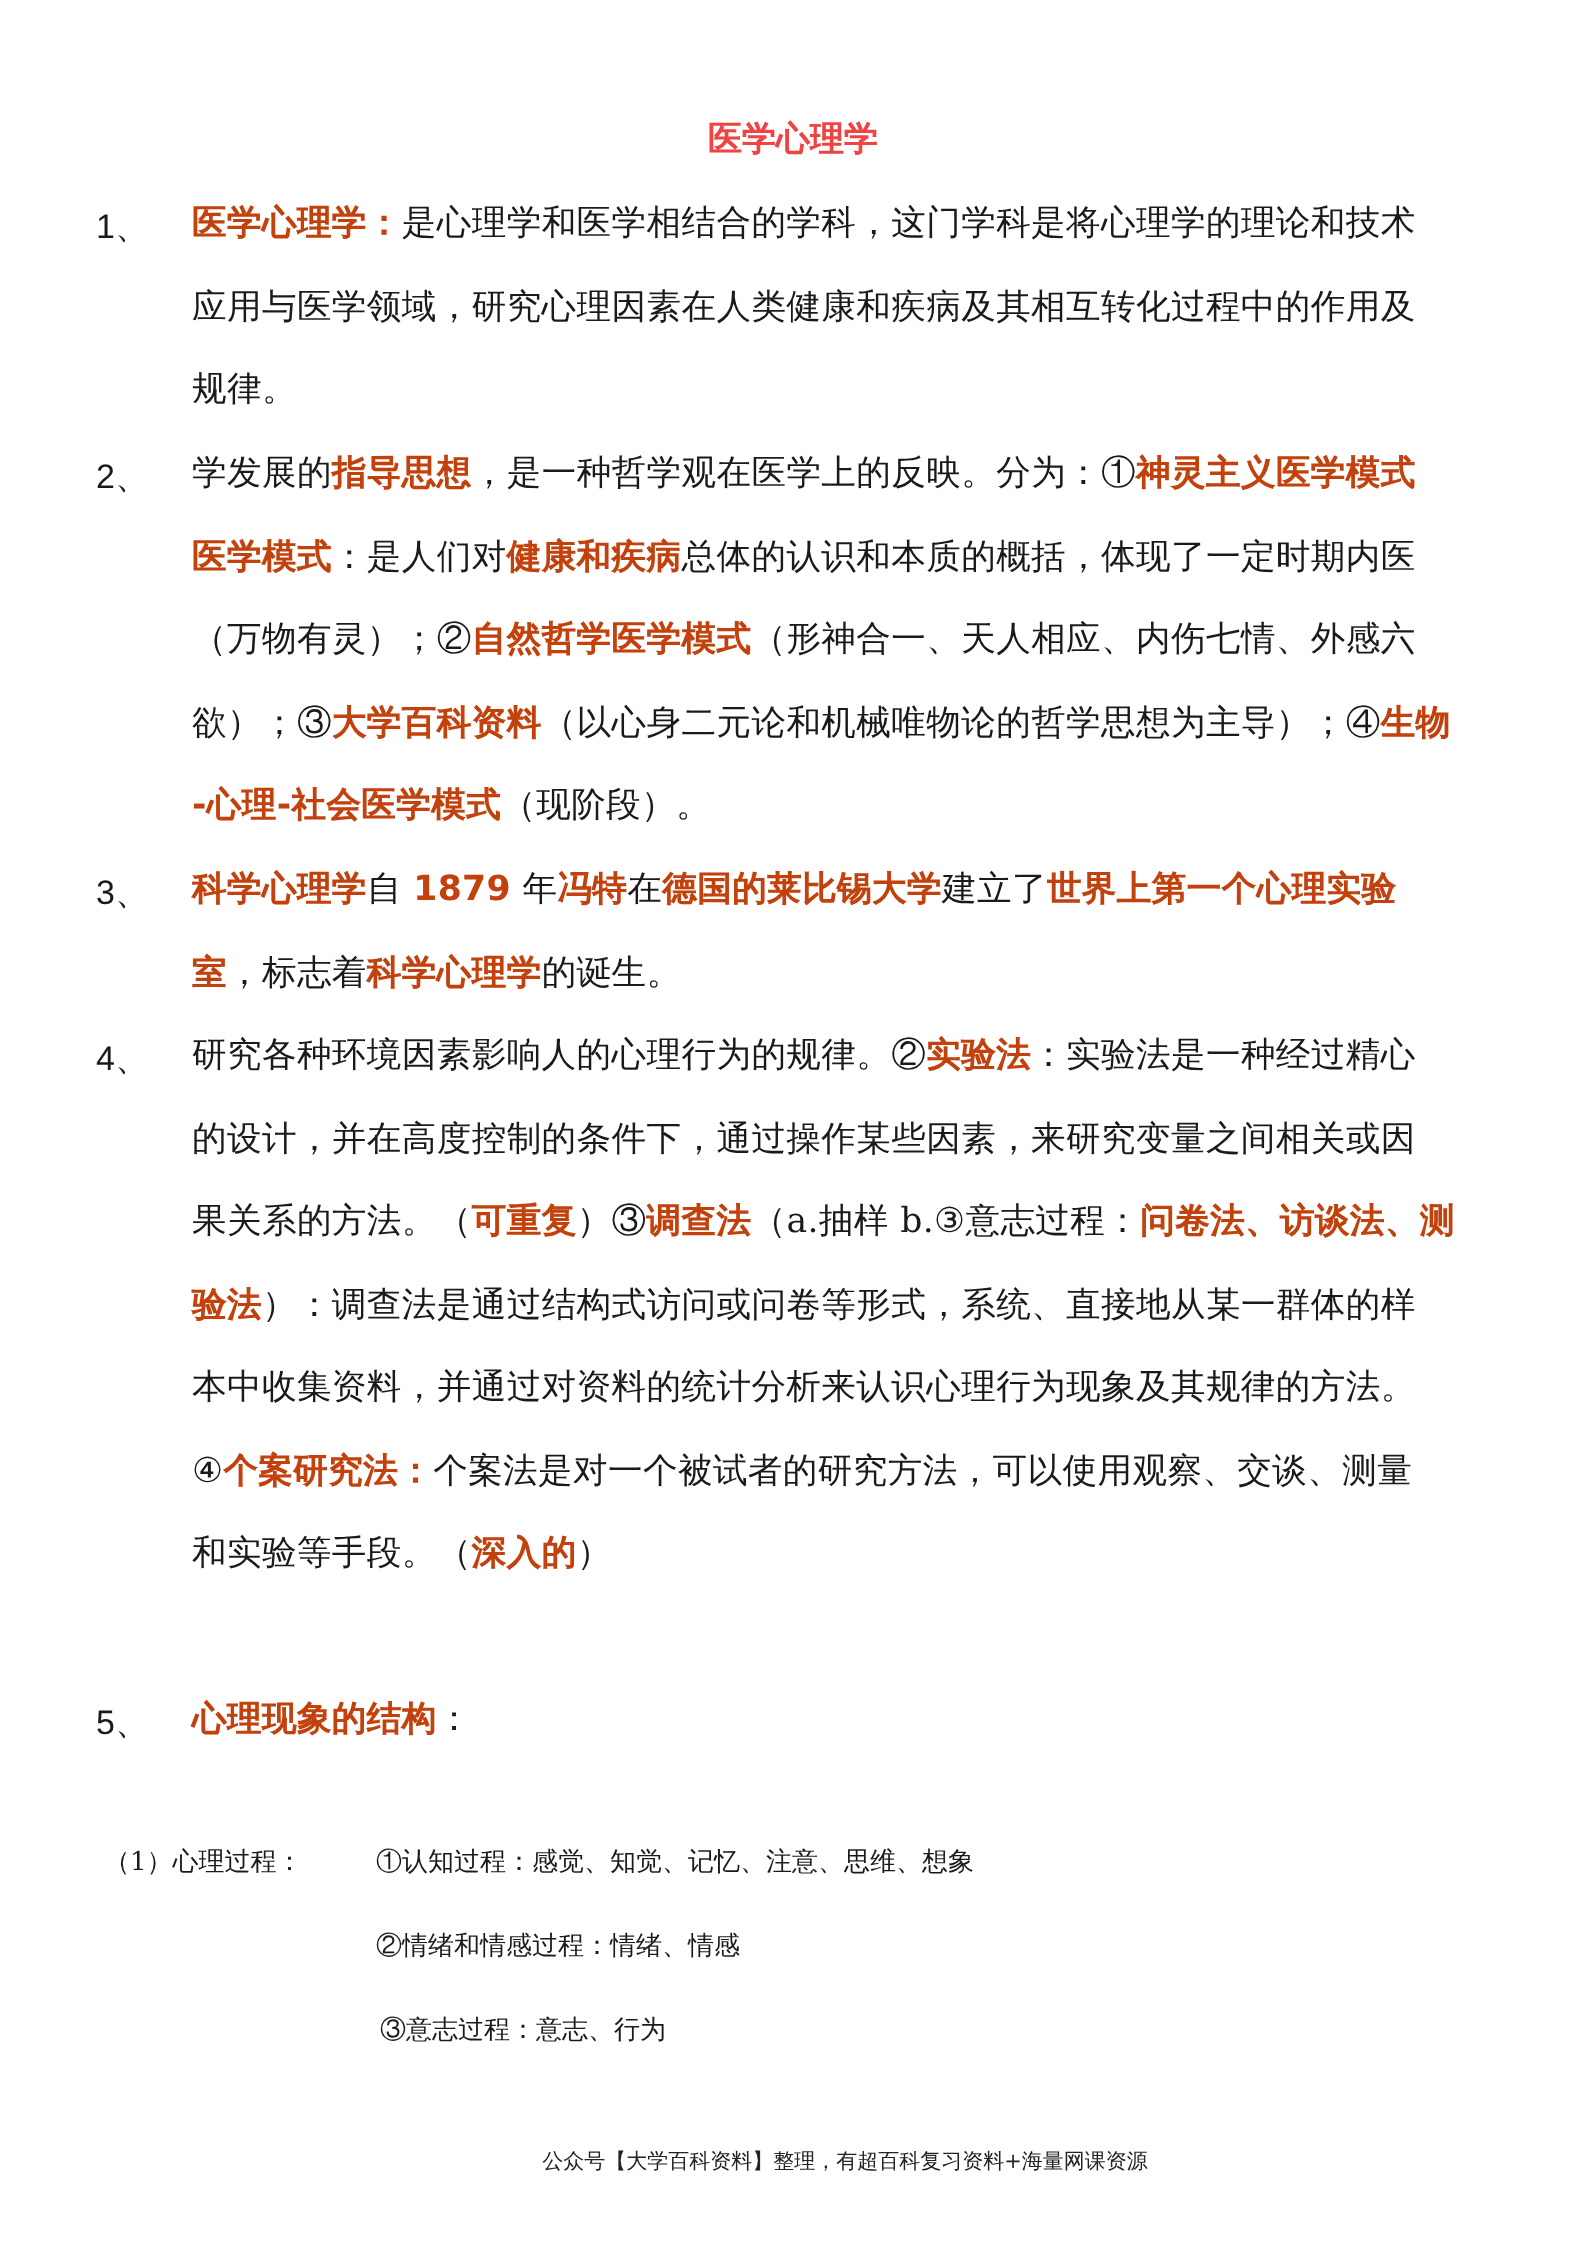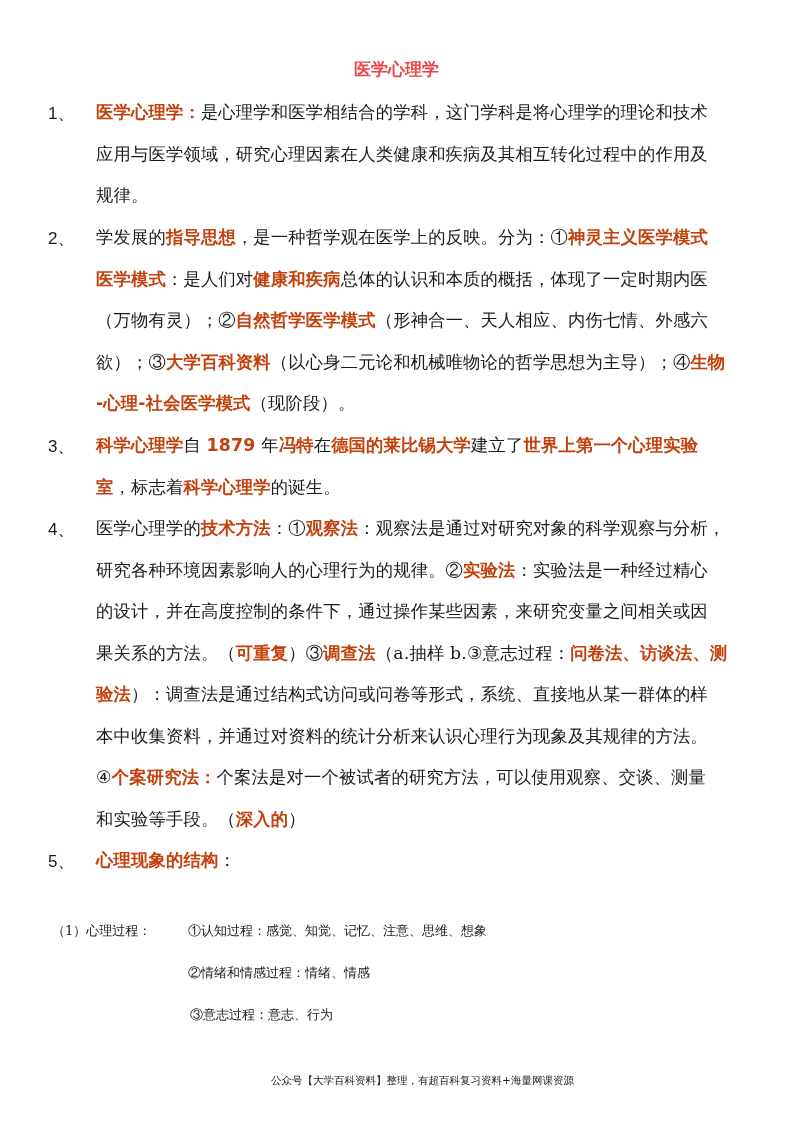--- a/index.html
+++ b/index.html
@@ -64,21 +64,20 @@
   <span class="num" style="top:10px;">3、</span>
   <div class="body">
       <span class="line"><b>科学心理学</b><span>自 </span><b>1879</b><span> 年</span><b>冯特</b><span>在</span><b>德国的莱比锡大学</b><span>建立了</span><b>世界上第一个心理实验</b></span>
       <span class="line"><b>室</b><span>，标志着</span><b>科学心理学</b><span>的诞生。</span></span>
     </div>
 </div>
 
 <div class="item" style="top:508px;">
   <span class="num" style="top:10px;">4、</span>
   <div class="body">
-      <span class="line"><span>医学心理学的</span><b>技术方法</b><span>：①</span><b>观察法</b><span>：观察法是通过对研究对象的科学观察与分析，</span></span>
       <span class="line"><span>研究各种环境因素影响人的心理行为的规律。②</span><b>实验法</b><span>：实验法是一种经过精心</span></span>
       <span class="line"><span>的设计，并在高度控制的条件下，通过操作某些因素，来研究变量之间相关或因</span></span>
       <span class="line"><span>果关系的方法。（</span><b>可重复</b><span>）③</span><b>调查法</b><span>（a.抽样 b.③意志过程：</span><b>问卷法、访谈法、测</b></span>
       <span class="line"><b>验法</b><span>）：调查法是通过结构式访问或问卷等形式，系统、直接地从某一群体的样</span></span>
       <span class="line"><span>本中收集资料，并通过对资料的统计分析来认识心理行为现象及其规律的方法。</span></span>
       <span class="line"><span>④</span><b>个案研究法：</b><span>个案法是对一个被试者的研究方法，可以使用观察、交谈、测量</span></span>
       <span class="line"><span>和实验等手段。（</span><b>深入的</b><span>）</span></span>
     </div>
 </div>
 

